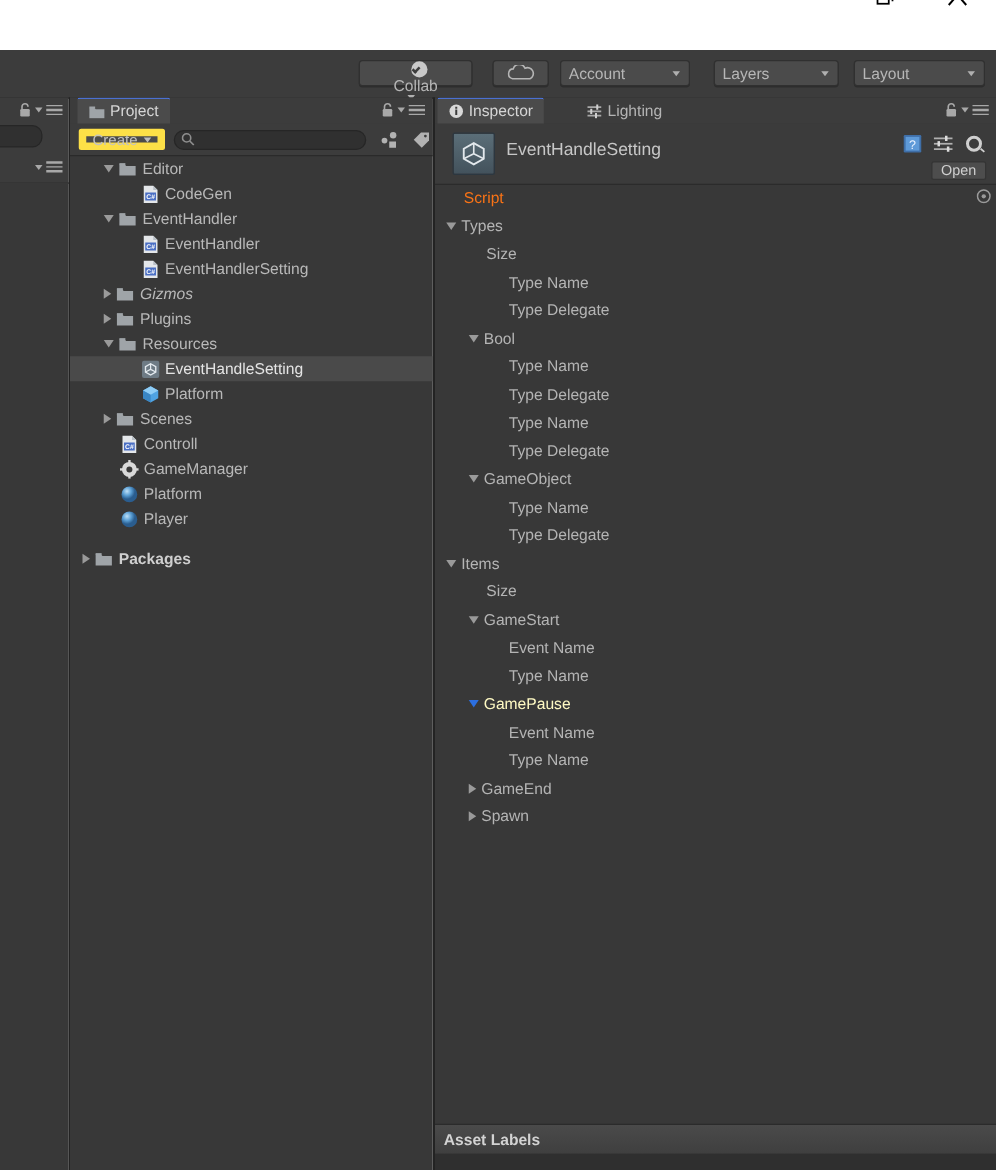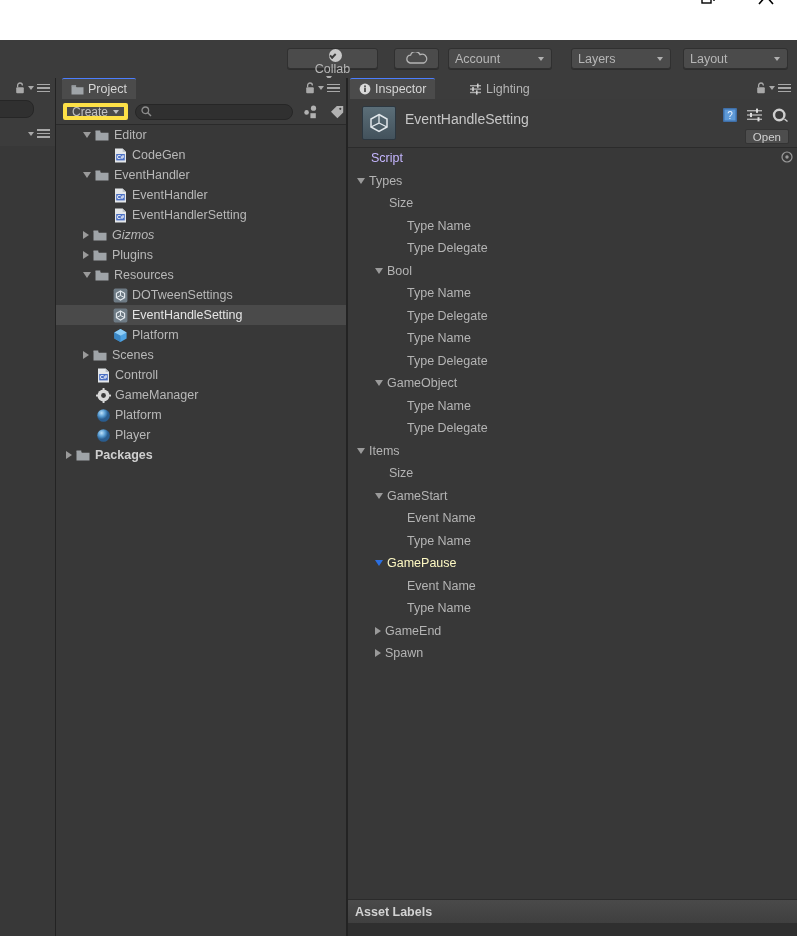--- a/index.html
+++ b/index.html
@@ -67,21 +67,21 @@
 
   
   #project { left:56px; top:78px; width:290px; height:858px; background:#383838; }
   #project .tabbar{background:#3c3c3c;}
   .proj-toolbar {
     position:absolute; left:0; top:21px; width:100%; height:25px;
     background:#3c3c3c; border-bottom:1px solid #2a2a2a;
     display:flex; align-items:center;
   }
   .create-btn{
-    margin-left:7px; height:17px; background:#4b4b4b; border:4px solid #fde047;
+    margin-left:7px; height:17px; background:#4b4b4b; border:6px solid #fde047;
     border-radius:2px; color:#c2c2c2; font-size:12px; display:flex; align-items:center;
     padding:0 5px; box-sizing:border-box;
   }
   .create-btn .tb-arrow{margin-left:5px;margin-right:0;border-top-color:#bdbdbd}
   .search-pill{
     margin-left:7px; height:16px; width:160px; background:#303030;
     border:1px solid #262626; border-radius:8px; display:flex; align-items:center;
     padding-left:5px; box-sizing:border-box;
   }
   .proj-ic{ margin-left:10px; width:17px; height:17px; display:flex; align-items:center; justify-content:center;}
@@ -112,21 +112,21 @@
   .insp-icons{ position:absolute; right:8px; top:8px; display:flex; align-items:center; gap:9px;}
   .open-btn{
     position:absolute; right:8px; top:30px; height:15px; background:#4d4d4d;
     border:1px solid #343434; border-radius:2px; color:#cfcfcf; font-size:11.5px;
     display:flex;align-items:center; padding:0 7px; box-sizing:border-box;
   }
 
   .props{ position:absolute; left:0; top:69px; width:100%; height:825px; overflow:hidden;}
   .prow{ height:22.5px; display:flex; align-items:center; position:relative; font-size:12.5px; }
   .plabel{ color:#b4b4b4; white-space:nowrap; }
-  .plabel.dim{ color:#c4b5fd; }
+  .plabel.dim{ color:#f97316; }
   .plabel.blue{ color:#fef9c3; }
   .pfold{ width:0;height:0;flex:0 0 auto; margin-right:4px; }
   .pfold.open{border-left:4.5px solid transparent;border-right:4.5px solid transparent;border-top:6px solid #9a9a9a;}
   .pfold.open.blue{border-top-color:#2c6fe0;}
   .pfold.closed{border-top:4.5px solid transparent;border-bottom:4.5px solid transparent;border-left:6px solid #9a9a9a;}
   .scriptdot{ position:absolute; right:4px; top:4px; width:12px;height:12px;}
 
   .asset-labels{
     position:absolute; left:0; bottom:13px; width:100%; height:23px;
     background:linear-gradient(#4a4a4a,#3f3f3f); border-top:1px solid #2b2b2b;
@@ -345,31 +345,20 @@
         <div class="trow" style="padding-left: 27px;">
           <span class="tw open"></span>
           <span class="ticonbox">
             <svg width="14" height="12" viewBox="0 0 14 12">
               <path d="M.5 2.6 h4.3 l1.2 1.2 h7.5 v7.6 h-13 z" fill="#9fa4a8"></path>
               <rect x=".5" y="1.5" width="4.8" height="1.5" fill="#9fa4a8"></rect>
             </svg>
           </span>
           <span>Resources</span>
         </div>
-        <div class="trow" style="padding-left: 44px;">
-          <span class="tw none"></span>
-          <span class="ticonbox">
-            <svg width="15" height="15" viewBox="0 0 15 15">
-              <rect x=".6" y=".6" width="13.8" height="13.8" rx="1.6" fill="#6e7b85"></rect>
-              <path d="M7.5 3 L11.6 5.4 v4.2 L7.5 12 L3.4 9.6 V5.4 z" fill="none" stroke="#e3e9ee" stroke-width="1.1"></path>
-              <path d="M7.5 3 V7.5 L3.4 9.6 M7.5 7.5 L11.6 9.6" fill="none" stroke="#e3e9ee" stroke-width="1"></path>
-            </svg>
-          </span>
-          <span>DOTweenSettings</span>
-        </div>
         <div class="trow sel" style="padding-left: 44px;">
           <span class="tw none"></span>
           <span class="ticonbox">
             <svg width="15" height="15" viewBox="0 0 15 15">
               <rect x=".6" y=".6" width="13.8" height="13.8" rx="1.6" fill="#6e7b85"></rect>
               <path d="M7.5 3 L11.6 5.4 v4.2 L7.5 12 L3.4 9.6 V5.4 z" fill="none" stroke="#e3e9ee" stroke-width="1.1"></path>
               <path d="M7.5 3 V7.5 L3.4 9.6 M7.5 7.5 L11.6 9.6" fill="none" stroke="#e3e9ee" stroke-width="1"></path>
             </svg>
           </span>
           <span>EventHandleSetting</span>
@@ -448,21 +437,21 @@
                   <stop offset="0%" stop-color="#bfe0f7"></stop>
                   <stop offset="55%" stop-color="#5b9fd4"></stop>
                   <stop offset="100%" stop-color="#2a5d8f"></stop>
                 </radialGradient>
               </defs>
               <circle cx="7.5" cy="7.5" r="6.3" fill="url(#mg)"></circle>
             </svg>
           </span>
           <span>Player</span>
         </div>
-        <div class="trow bold" style="padding-left: 10px;">
+        <div class="trow bold" style="padding-left: 10px; margin-top: 12px;">
           <span class="tw closed"></span>
           <span class="ticonbox">
             <svg width="14" height="12" viewBox="0 0 14 12">
               <path d="M.5 2.6 h4.3 l1.2 1.2 h7.5 v7.6 h-13 z" fill="#9fa4a8"></path>
               <rect x=".5" y="1.5" width="4.8" height="1.5" fill="#9fa4a8"></rect>
             </svg>
           </span>
           <span>Packages</span>
         </div>
       </div>

